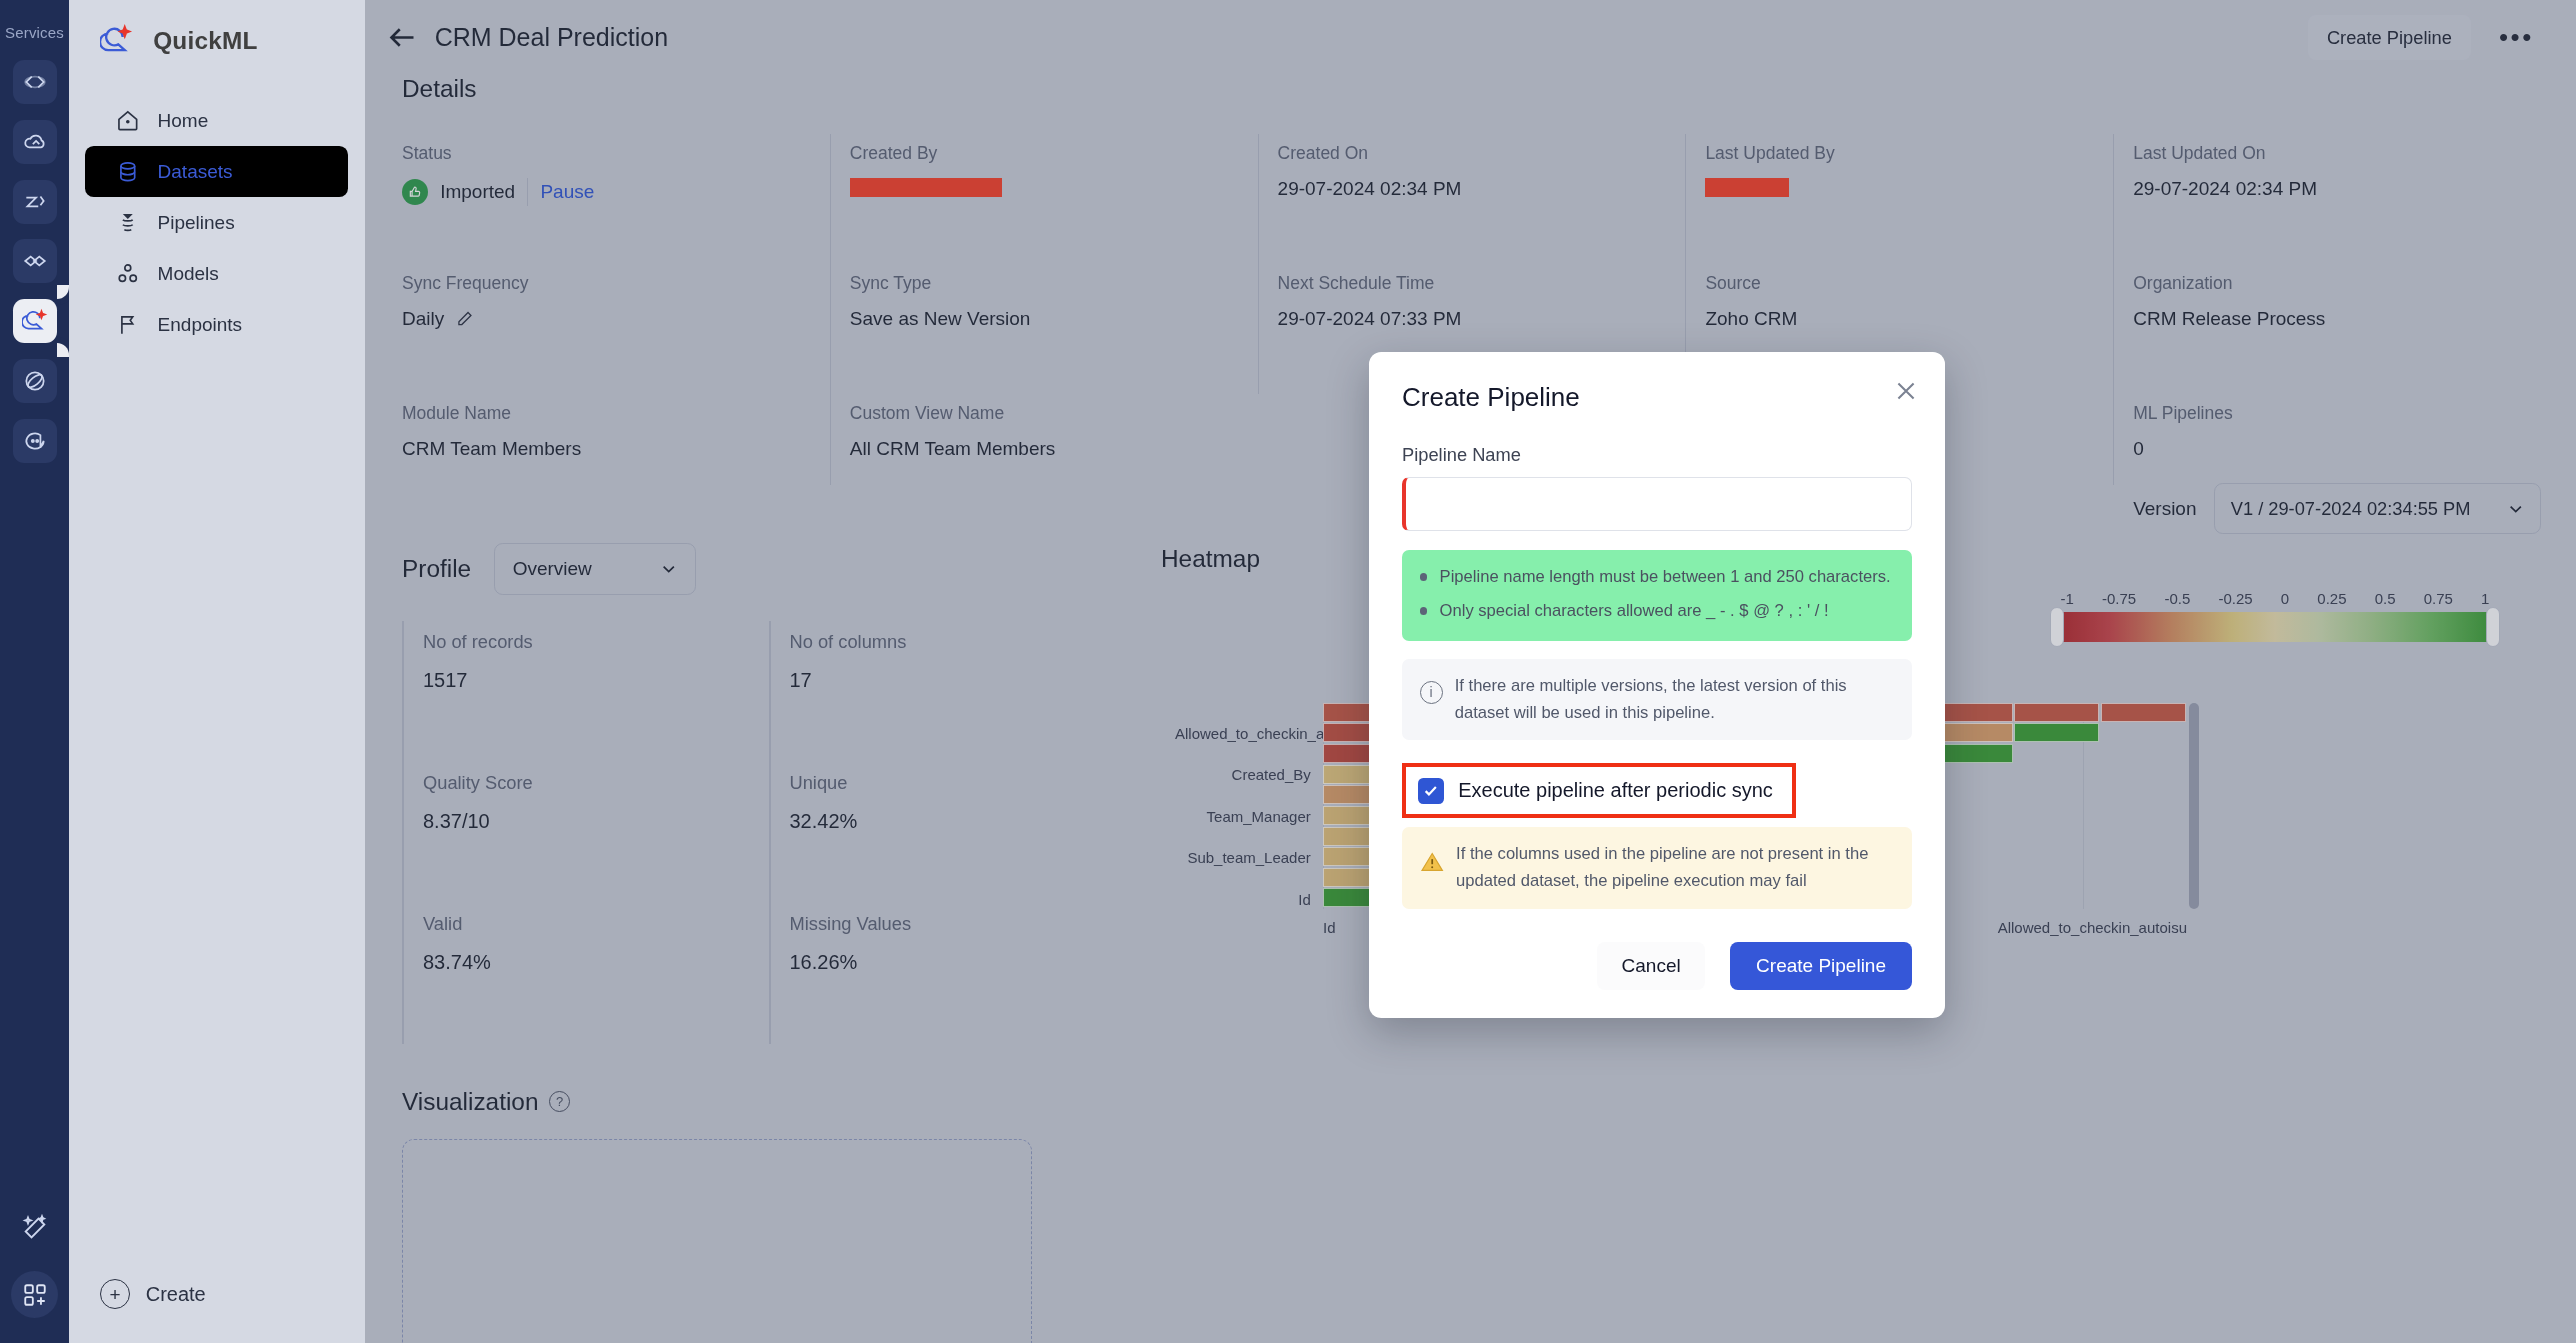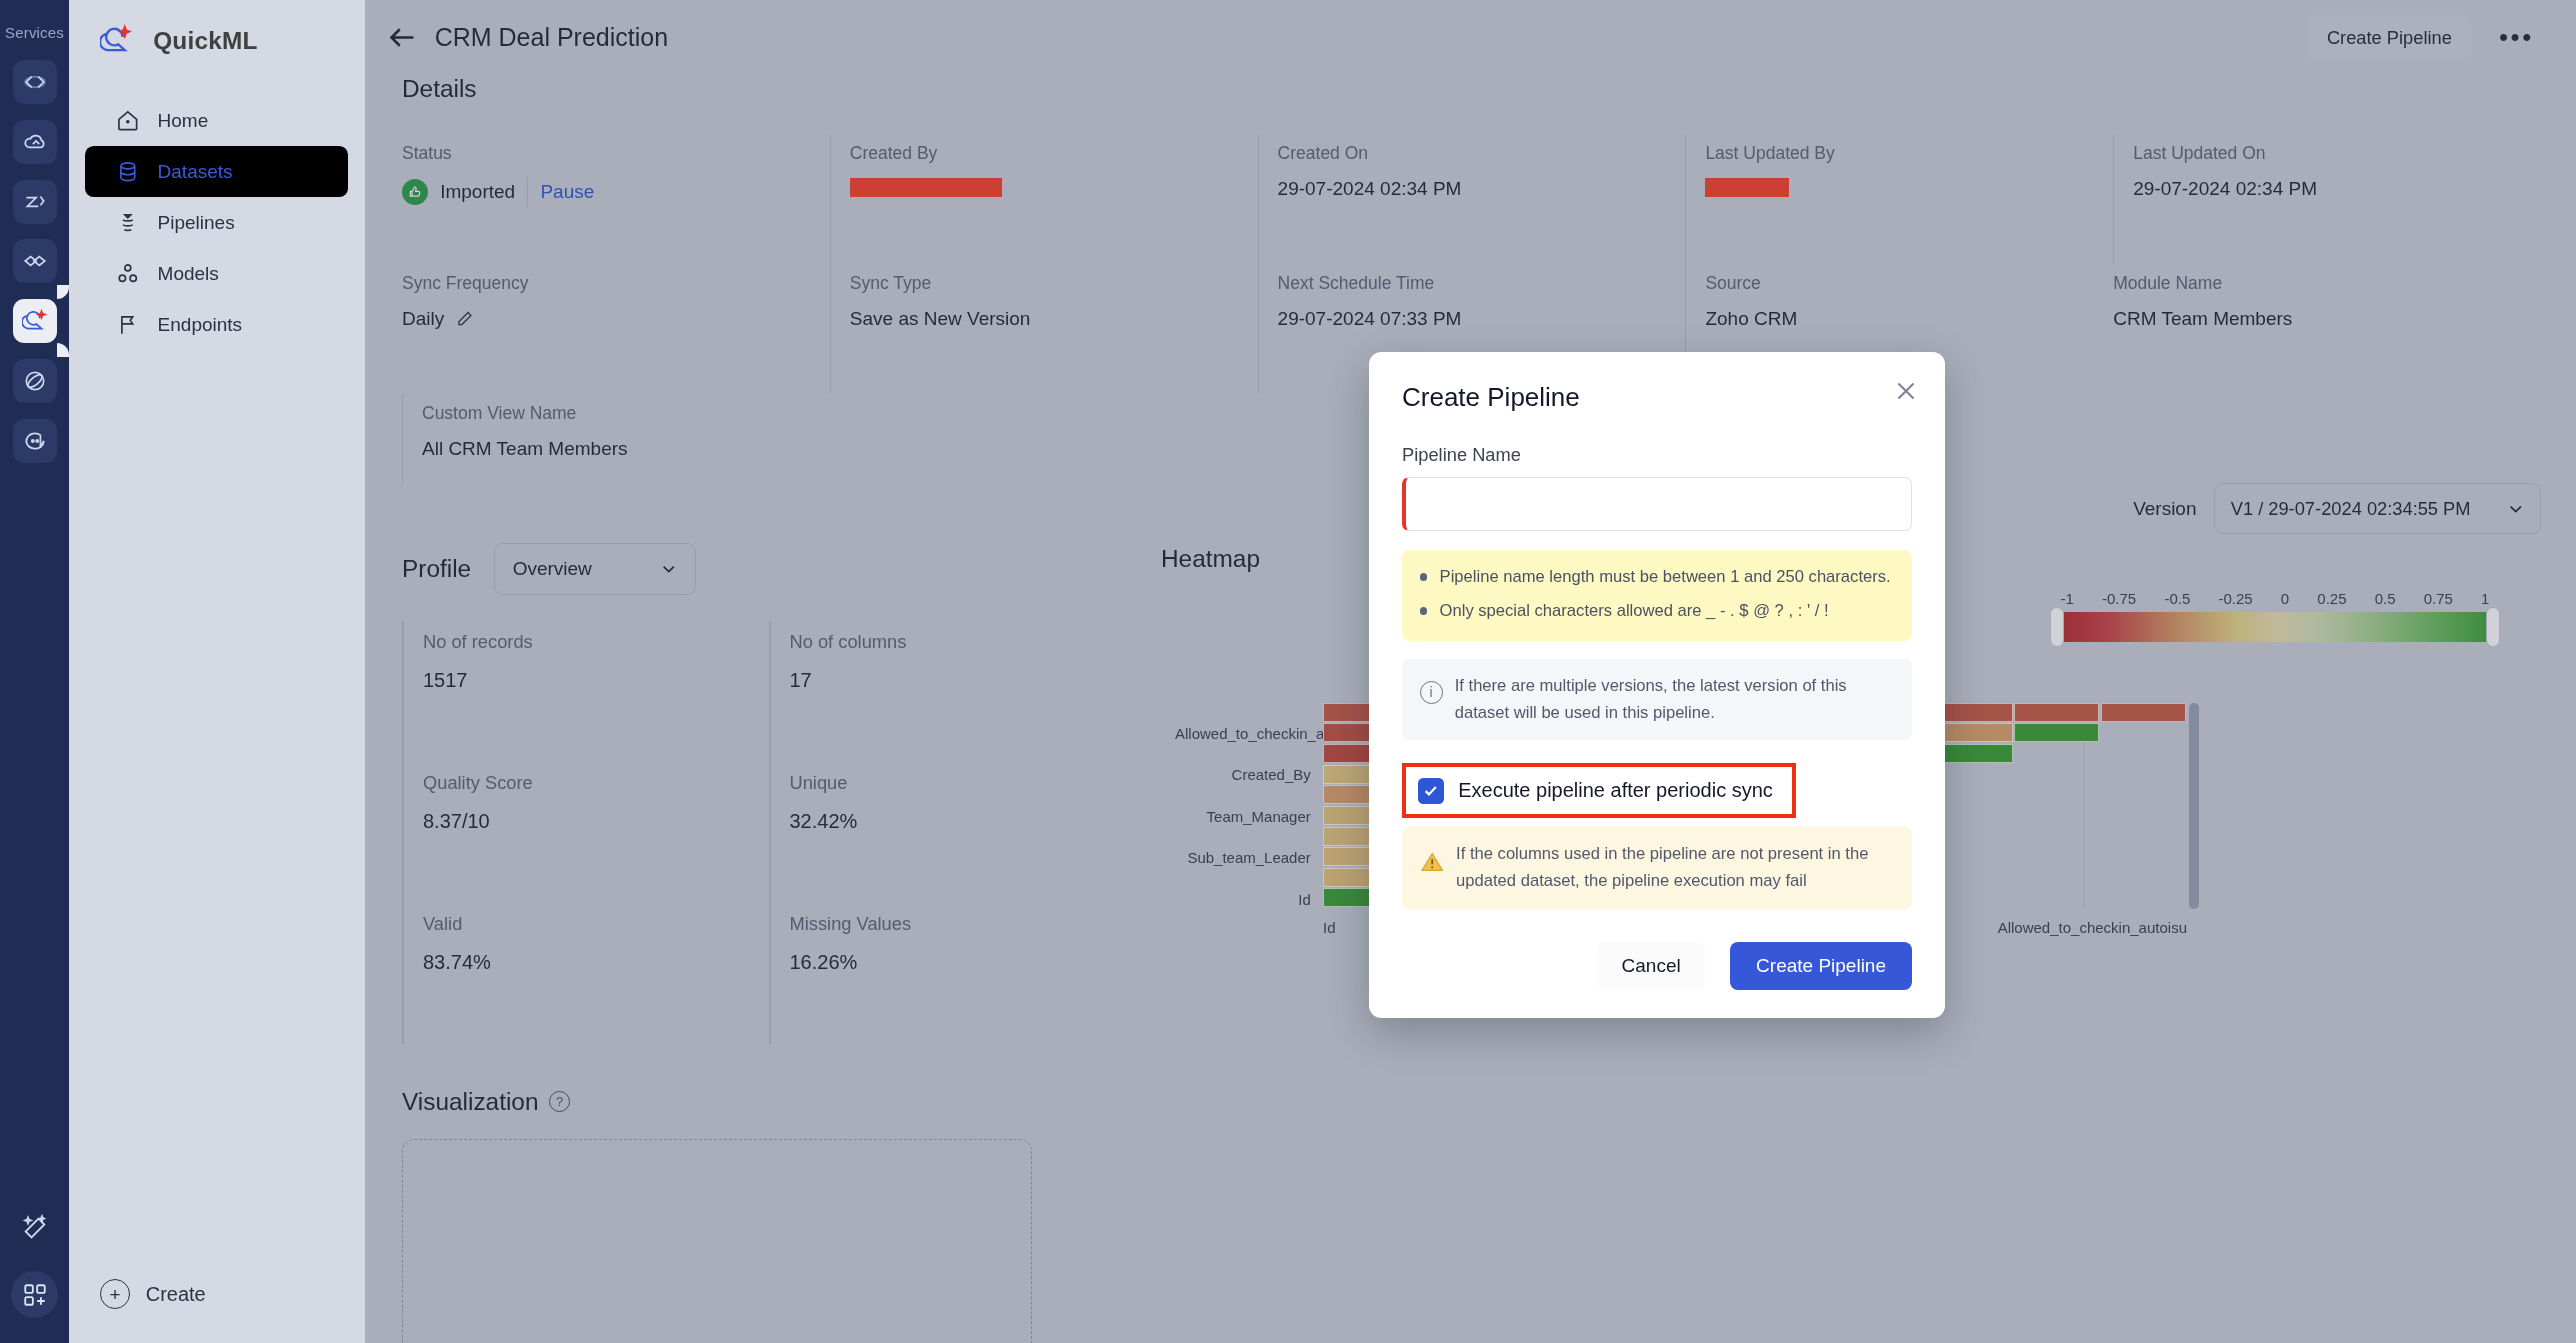--- a/index.html
+++ b/index.html
@@ -201,21 +201,21 @@
     color: #7b8292; display:flex;align-items:center;justify-content:center;
   }
   .field-label { margin-top: 31px; font-size: 18.3px; color: #3d4353; }
   .text-input {
     margin-top: 10.5px; width: 100%; height: 54px; border: 0.9px solid #dfe2e9;
     border-left: 4.4px solid #e8352b; border-radius: 7px; background: #fff;
     font-size: 18.3px; padding: 0 14px; color: #14182a; outline: none;
     font-family: "Liberation Sans", sans-serif;
   }
   .hint-box {
-    margin-top: 19px; background: #fef9c3; border-radius: 7px; padding: 15.7px 17.5px 17.5px;
+    margin-top: 19px; background: #86efac; border-radius: 7px; padding: 15.7px 17.5px 17.5px;
   }
   .hint-li { display: flex; align-items: flex-start; gap: 12.2px; font-size: 16.6px; color: #4b5160; line-height: 1.5; }
   .hint-li + .hint-li { margin-top: 8.7px; }
   .bullet { width: 7.9px; height: 7.9px; border-radius: 50%; background: #5c6478; margin-top: 7.9px; flex: none; }
   .info-box {
     margin-top: 17.5px; background: #f5f6f9; border-radius: 7px; padding: 14px 17.5px;
     display: flex; gap: 12.2px; align-items: flex-start;
   }
   .info-icon {
     width: 23px; height: 23px; border-radius: 50%; border: 1.5px solid #6b7280;
@@ -483,20 +483,26 @@
             </div>
         </div>
 
         <div class="dcell">
           <div class="dlabel">Source</div>
           <div class="dvalue">
               <span>Zoho CRM</span>
             </div>
         </div>
 
+        <div class="dcell">
+          <div class="dlabel">Organization</div>
+          <div class="dvalue">
+              <span>CRM Release Process</span>
+            </div>
+        </div>
 
         <div class="dcell nb" style="height:91px">
           <div class="dlabel">Module Name</div>
           <div class="dvalue">
               <span>CRM Team Members</span>
             </div>
         </div>
 
         <div class="dcell" style="height:91px">
           <div class="dlabel">Custom View Name</div>

